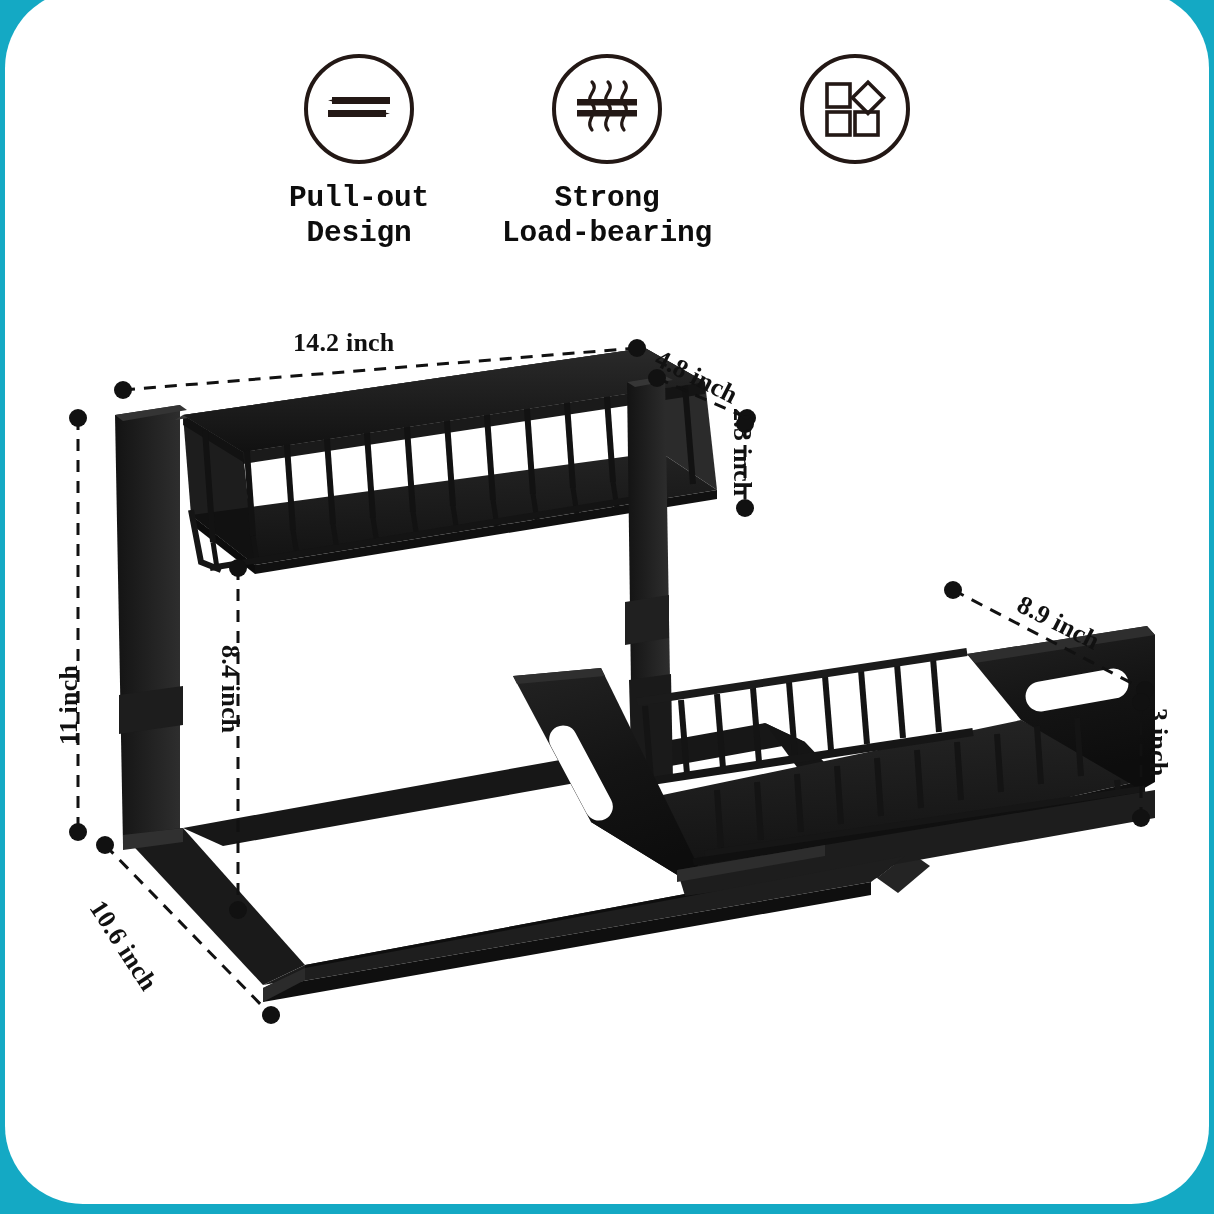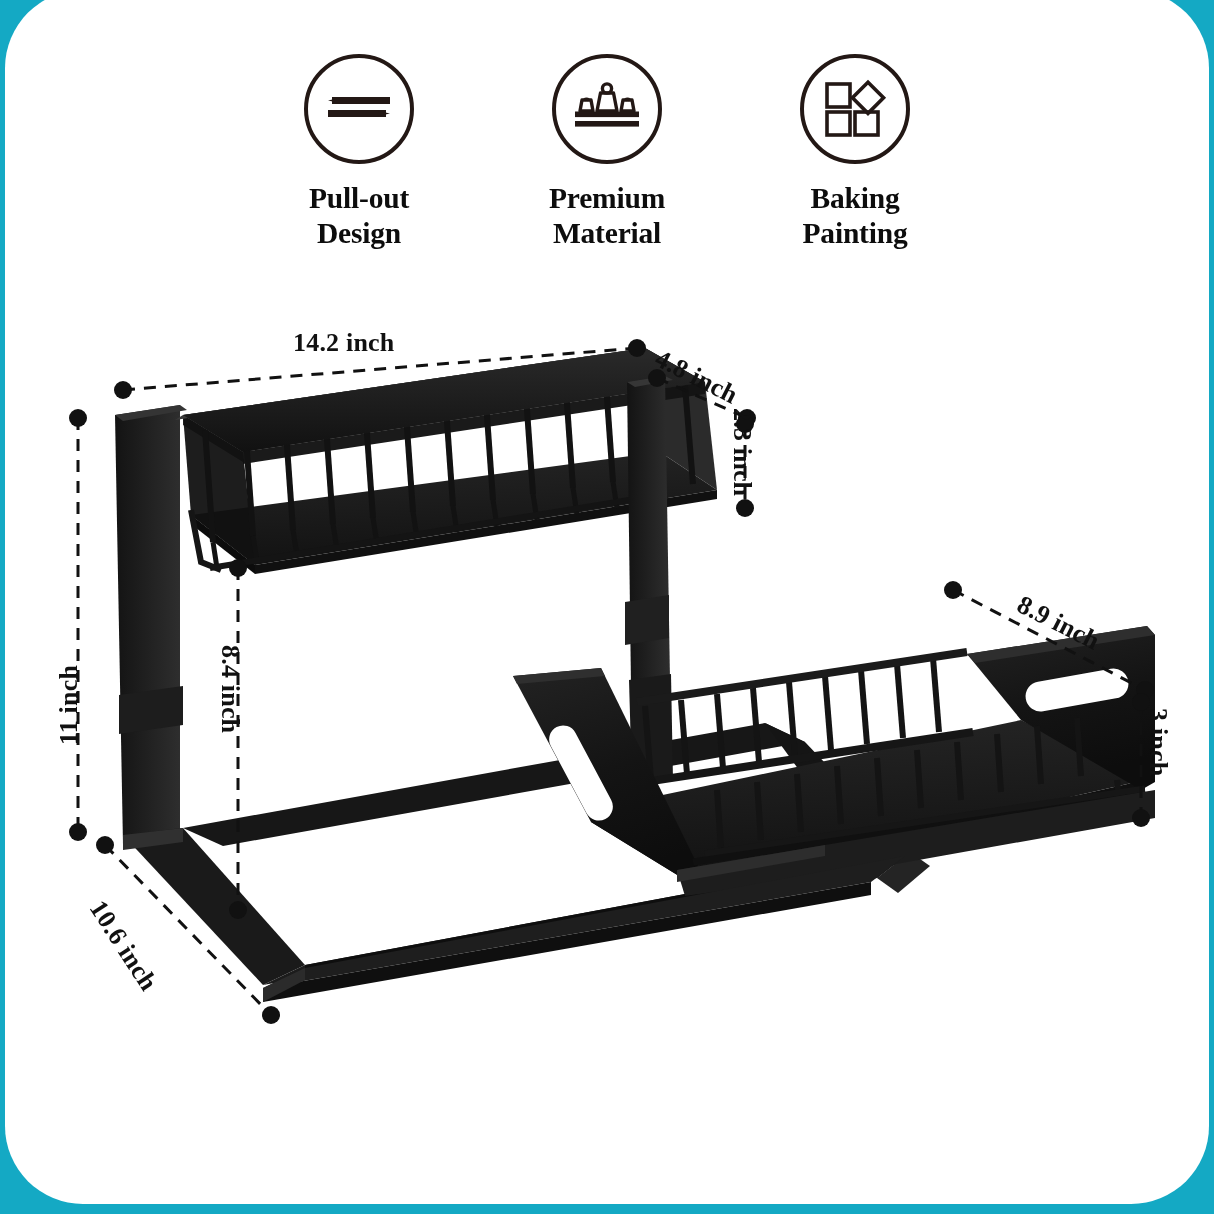--- a/index.html
+++ b/index.html
@@ -36,20 +36,21 @@
   
   #feature-row {
     position: absolute;
     left: 0;
     top: 64px;
     width: 1204px;
     height: 200px;
     display: flex;
     justify-content: center;
     align-items: flex-start;
+    font-family: Liberation Mono, monospace;
   }
   .feature {
     width: 248px;
     display: flex;
     flex-direction: column;
     align-items: center;
   }
   .feature-circle {
     width: 110px;
     height: 110px;
@@ -121,59 +122,54 @@
                 <rect x="6" y="30" width="58" height="7"></rect>
                 <polygon points="52,21 52,30 68,33.5 52,37 52,46"></polygon>
               </g>
             </svg>
           </span>
         </div>
         <div class="feature-label">Pull-out
 Design</div>
       </div>
 
-
       <div class="feature">
         <div class="feature-circle">
           <span>
-            <svg width="76" height="60" viewBox="0 0 76 60">
-              <g fill="none" stroke="#231815" stroke-width="3.4" stroke-linejoin="round">
-                <path d="M28 34 L31.5 16 L44.5 16 L48 34 Z"></path>
-                <circle cx="38" cy="11.5" r="4.6"></circle>
-                <path d="M11 34 L13 23 L22 23 L24 34 Z"></path>
-                <path d="M15.5 23 a2.8 2.8 0 0 1 4 0"></path>
-                <path d="M52 34 L54 23 L63 23 L65 34 Z"></path>
-                <path d="M56.5 23 a2.8 2.8 0 0 1 4 0"></path>
+            <svg width="74" height="62" viewBox="0 0 74 62">
+              <g fill="none" stroke="#231815" stroke-width="3.2" stroke-linecap="round">
+                <path d="M22 6 C30 14, 14 20, 22 28 C30 36, 14 44, 22 54"></path>
+                <path d="M38 6 C46 14, 30 20, 38 28 C46 36, 30 44, 38 54"></path>
+                <path d="M54 6 C62 14, 46 20, 54 28 C62 36, 46 44, 54 54"></path>
               </g>
               <g fill="#231815">
-                <rect x="6" y="34.5" width="64" height="5.6"></rect>
-                <rect x="6" y="44" width="64" height="5.6"></rect>
+                <rect x="7" y="23" width="60" height="6.5"></rect>
+                <rect x="7" y="34" width="60" height="6.5"></rect>
               </g>
             </svg>
           </span>
         </div>
-        <div class="feature-label">Premium
-Material</div>
+        <div class="feature-label">Strong
+Load-bearing</div>
       </div>
+
 
       <div class="feature">
         <div class="feature-circle">
           <span>
             <svg width="66" height="62" viewBox="0 0 66 62">
               <g fill="none" stroke="#231815" stroke-width="3.6" stroke-linejoin="miter">
                 <rect x="5" y="8" width="23" height="23"></rect>
                 <rect x="5" y="36" width="23" height="23"></rect>
                 <rect x="33" y="36" width="23" height="23"></rect>
                 <rect x="-9" y="-9" width="22" height="22" transform="translate(46 19) rotate(45)"></rect>
               </g>
             </svg>
           </span>
         </div>
-        <div class="feature-label">Baking
-Painting</div>
       </div>
 
     </div>
 
     <div id="product-stage">
       <svg width="1204" height="1214" viewBox="0 0 1204 1214">
         <defs>
           <linearGradient id="metalTop" x1="0" y1="0" x2="0" y2="1">
             <stop offset="0%" stop-color="#2a2a2a"></stop>
             <stop offset="100%" stop-color="#111111"></stop>

